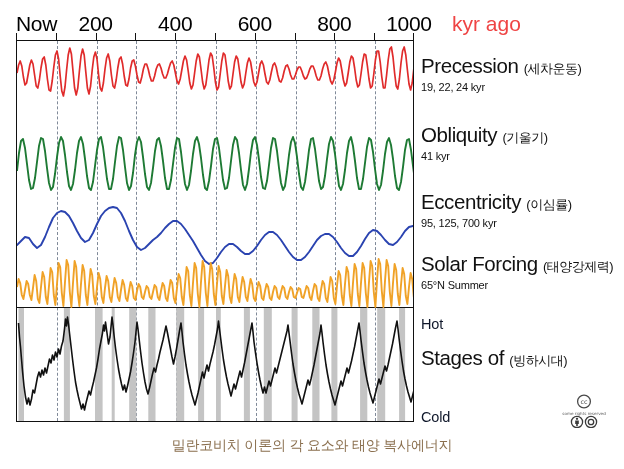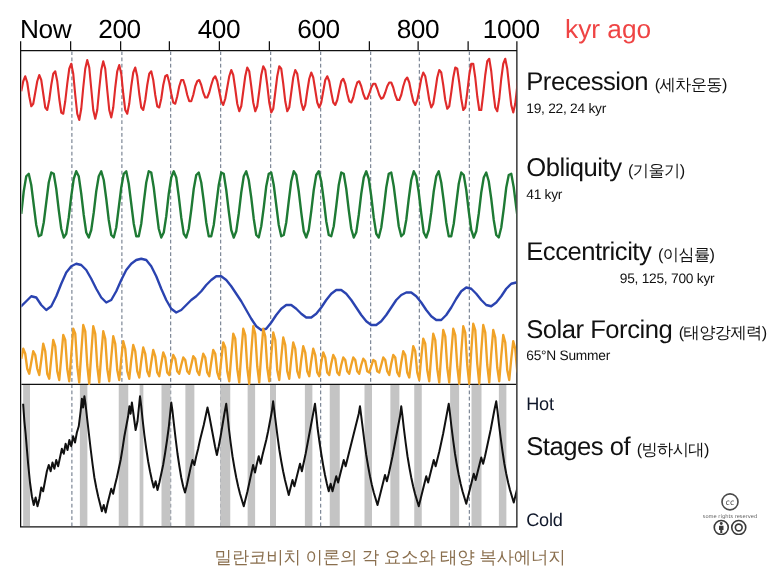--- a/index.html
+++ b/index.html
@@ -325,21 +325,21 @@
     </div>
 
     <div class="legend-block" style="top:84px;">
       <div class="legend-title">
         <span>Obliquity</span>
         <span class="ko">(기울기)</span>
       </div>
       <div class="legend-sub">41 kyr</div>
     </div>
 
-    <div class="legend-block" style="top:151px;text-align:right;">
+    <div class="legend-block" style="top:151px;">
       <div class="legend-title">
         <span>Eccentricity</span>
         <span class="ko">(이심률)</span>
       </div>
       <div class="legend-sub">95, 125, 700 kyr</div>
     </div>
 
     <div class="legend-block" style="top:213px;">
       <div class="legend-title">
         <span>Solar Forcing</span>

